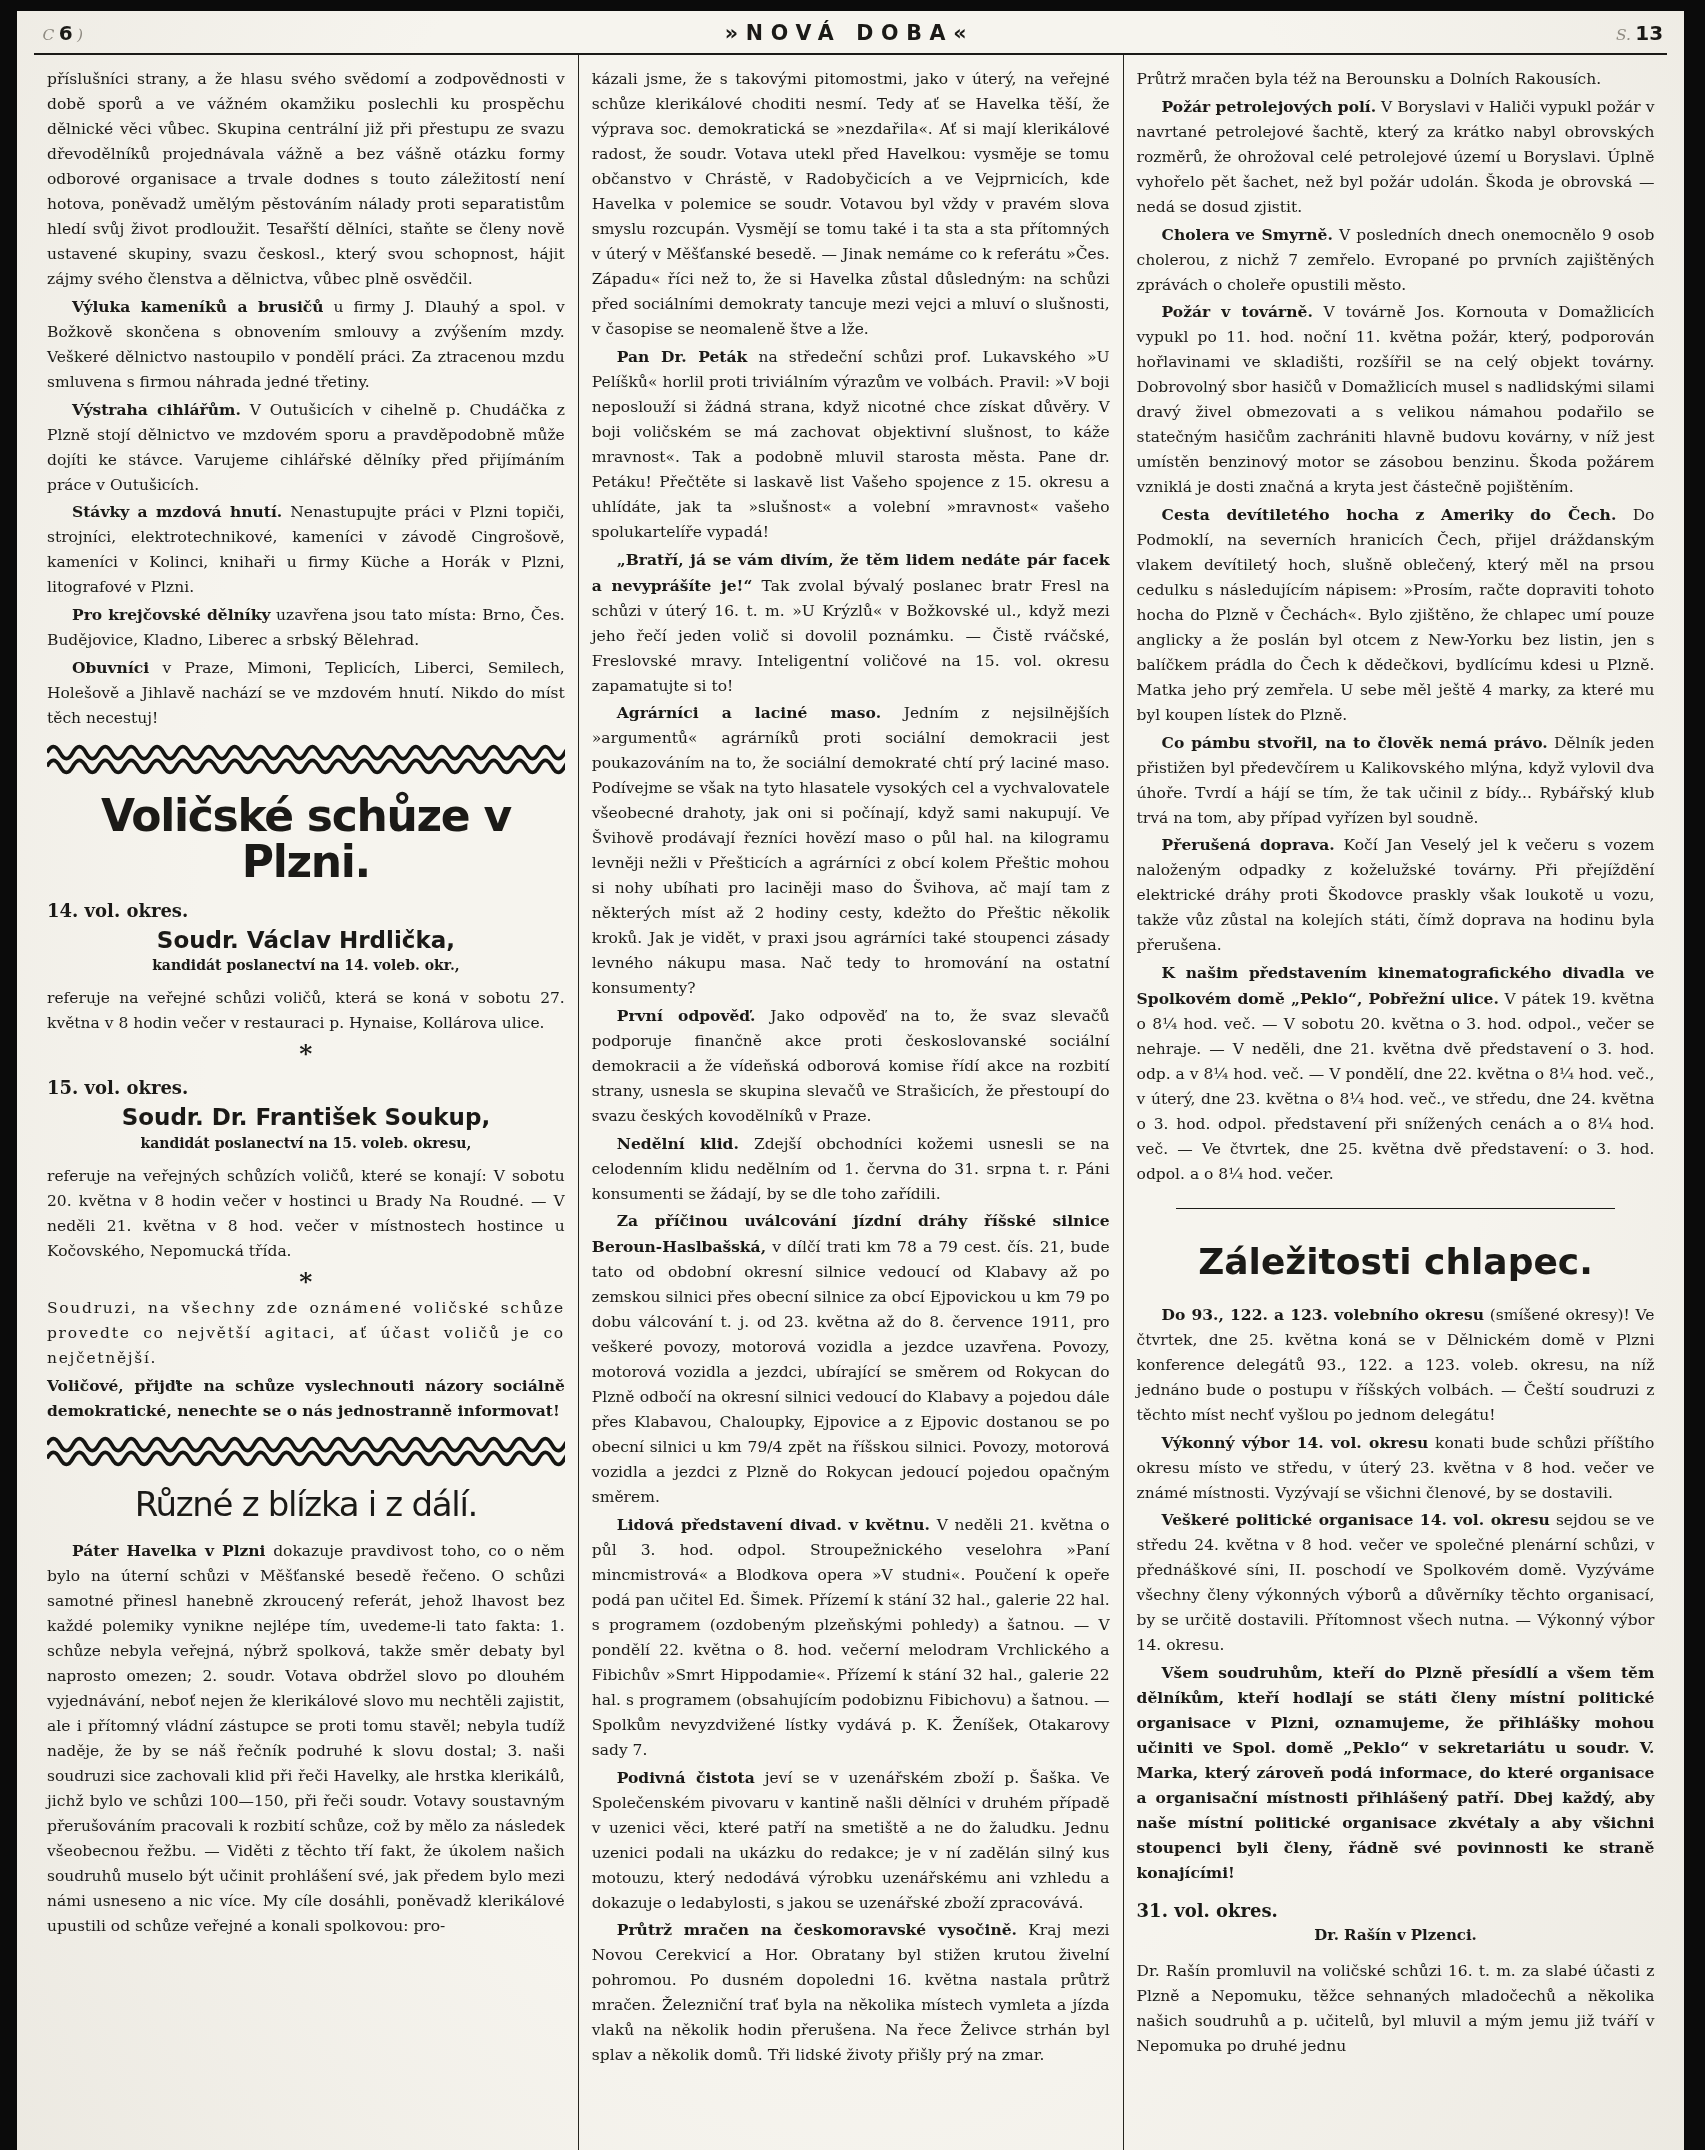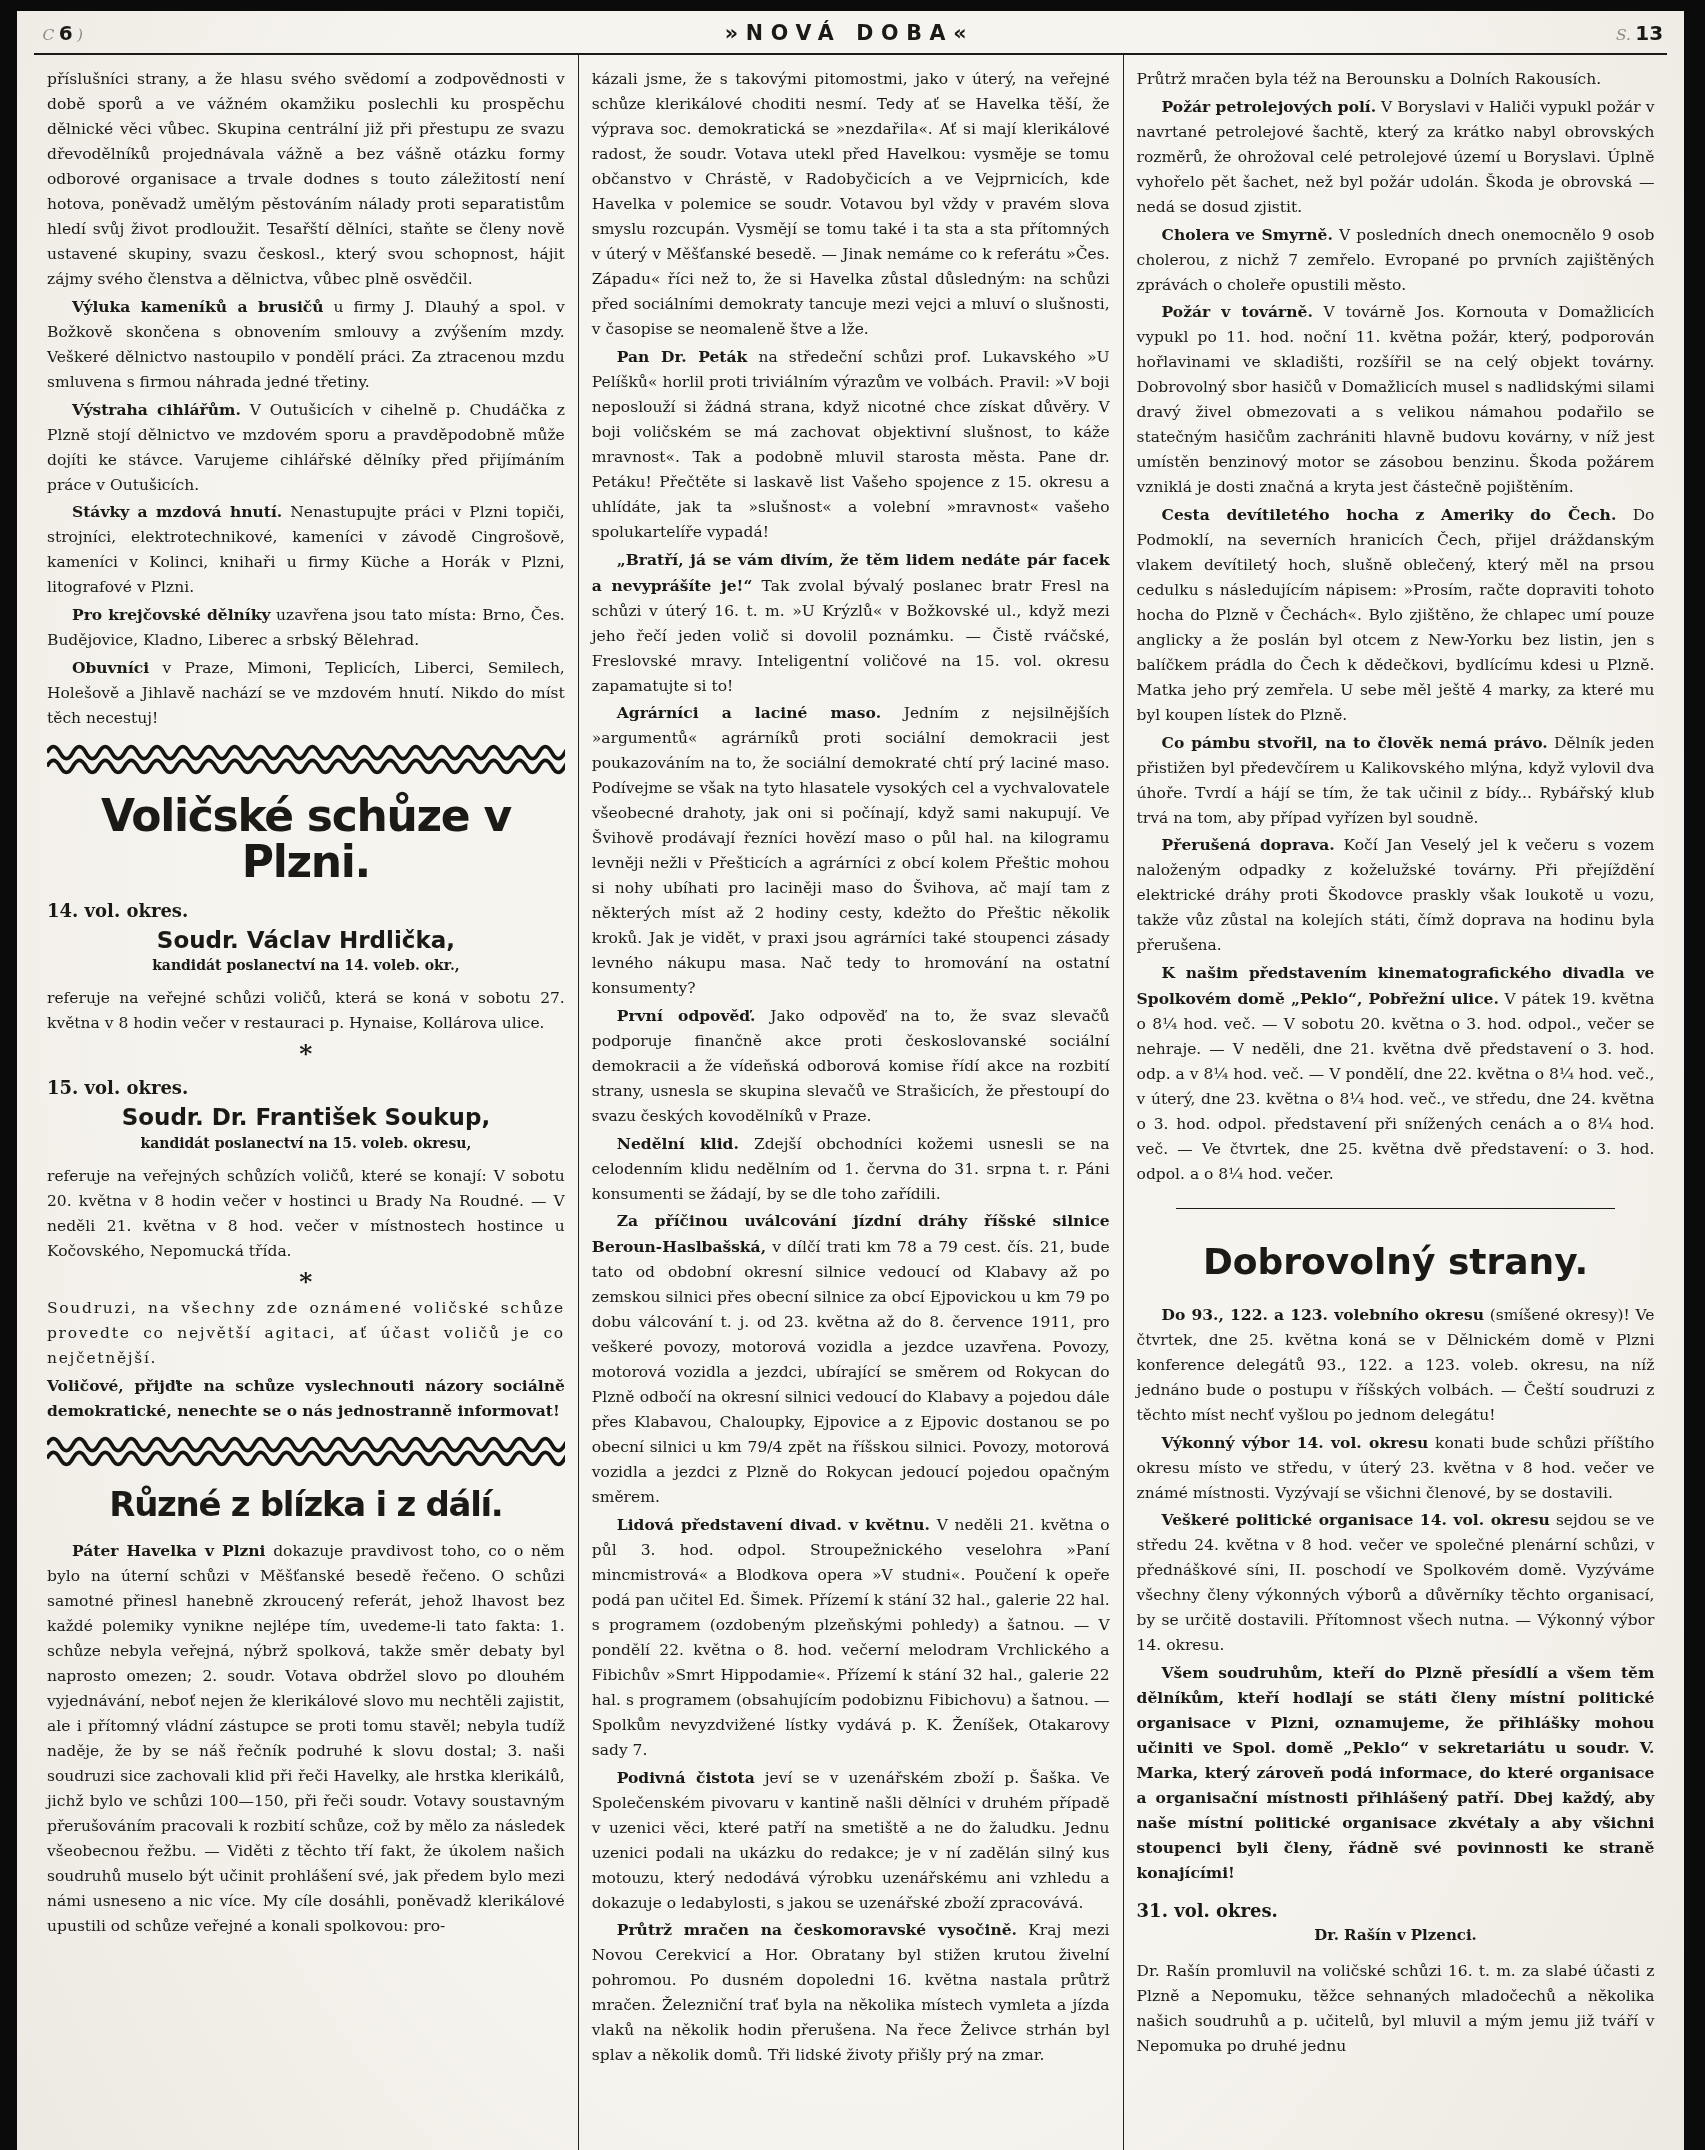--- a/index.html
+++ b/index.html
@@ -17,21 +17,21 @@
   .cols{display:flex;align-items:stretch;height:calc(100% - 47px);overflow:hidden;}
   .col{flex:1 1 0;min-width:0;padding:12px 13px 0;}
   .col + .col{border-left:0.9px solid #26251f;}
   p.para{margin:0 0 1.7px;font-size:15.5px;line-height:25px;text-align:justify;text-indent:25px;}
   p.noindent{text-indent:0;}
   p.bold{font-weight:bold;}
   p.spaced{letter-spacing:1.7px;}
   .lead{font-weight:bold;}
   .h1{font-family:"DejaVu Sans",sans-serif;font-weight:bold;font-size:44px;line-height:1.05;
       letter-spacing:-1.3px;text-align:center;margin:18px 0 13px;}
-  .h2{font-family:"DejaVu Sans",sans-serif;font-weight:bold;font-size:34px;line-height:1.05;
+  .h2{font-family:"DejaVu Sans",sans-serif;font-weight:normal;font-size:34px;line-height:1.05;
       letter-spacing:-1.3px;text-align:center;margin:20.6px 0 14.6px;}
   .h3{font-family:"DejaVu Sans",sans-serif;font-weight:bold;font-size:36px;line-height:1.05;
       text-align:center;margin:34px 0 20.6px;}
   .cline{text-align:left;font-weight:bold;font-size:18px;margin:14.6px 0 5.2px;}
   .cline2{text-align:center;font-weight:bold;font-size:15px;margin:5.2px 0 15.5px;}
   .cbig{text-align:center;font-weight:bold;font-family:"DejaVu Sans",sans-serif;font-size:23px;margin:6px 0 4.3px;}
   .csmall{text-align:center;font-weight:bold;font-size:14px;margin:0 0 13px;}
   .star{text-align:center;font-size:25px;font-weight:bold;line-height:.7;margin:9.5px 0 5.2px;}
   .wavy{margin:13px 0 11.2px;}
   .wavy svg{display:block;width:100%;height:31px;}
@@ -105,21 +105,21 @@
         <div class="col">
           <p class="para noindent"><span>Průtrž mračen byla též na Berounsku a Dolních Rakousích.</span></p>
           <p class="para"><b class="lead">Požár petrolejových polí.</b><span> V Boryslavi v Haliči vypukl požár v navrtané petrolejové šachtě, který za krátko nabyl obrovských rozměrů, že ohrožoval celé petrolejové území u Boryslavi. Úplně vyhořelo pět šachet, než byl požár udolán. Škoda je obrovská — nedá se dosud zjistit.</span></p>
           <p class="para"><b class="lead">Cholera ve Smyrně.</b><span> V posledních dnech onemocnělo 9 osob cholerou, z nichž 7 zemřelo. Evropané po prvních zajištěných zprávách o choleře opustili město.</span></p>
           <p class="para"><b class="lead">Požár v továrně.</b><span> V továrně Jos. Kornouta v Domažlicích vypukl po 11. hod. noční 11. května požár, který, podporován hořlavinami ve skladišti, rozšířil se na celý objekt továrny. Dobrovolný sbor hasičů v Domažlicích musel s nadlidskými silami dravý živel obmezovati a s velikou námahou podařilo se statečným hasičům zachrániti hlavně budovu kovárny, v níž jest umístěn benzinový motor se zásobou benzinu. Škoda požárem vzniklá je dosti značná a kryta jest částečně pojištěním.</span></p>
           <p class="para"><b class="lead">Cesta devítiletého hocha z Ameriky do Čech.</b><span> Do Podmoklí, na severních hranicích Čech, přijel dráždanským vlakem devítiletý hoch, slušně oblečený, který měl na prsou cedulku s následujícím nápisem: »Prosím, račte dopraviti tohoto hocha do Plzně v Čechách«. Bylo zjištěno, že chlapec umí pouze anglicky a že poslán byl otcem z New-Yorku bez listin, jen s balíčkem prádla do Čech k dědečkovi, bydlícímu kdesi u Plzně. Matka jeho prý zemřela. U sebe měl ještě 4 marky, za které mu byl koupen lístek do Plzně.</span></p>
           <p class="para"><b class="lead">Co pámbu stvořil, na to člověk nemá právo.</b><span> Dělník jeden přistižen byl předevčírem u Kalikovského mlýna, když vylovil dva úhoře. Tvrdí a hájí se tím, že tak učinil z bídy... Rybářský klub trvá na tom, aby případ vyřízen byl soudně.</span></p>
           <p class="para"><b class="lead">Přerušená doprava.</b><span> Kočí Jan Veselý jel k večeru s vozem naloženým odpadky z koželužské továrny. Při přejíždění elektrické dráhy proti Škodovce praskly však loukotě u vozu, takže vůz zůstal na kolejích státi, čímž doprava na hodinu byla přerušena.</span></p>
           <p class="para"><b class="lead">K našim představením kinematografického divadla ve Spolkovém domě „Peklo“, Pobřežní ulice.</b><span> V pátek 19. května o 8¼ hod. več. — V sobotu 20. května o 3. hod. odpol., večer se nehraje. — V neděli, dne 21. května dvě představení o 3. hod. odp. a v 8¼ hod. več. — V pondělí, dne 22. května o 8¼ hod. več., v úterý, dne 23. května o 8¼ hod. več., ve středu, dne 24. května o 3. hod. odpol. představení při snížených cenách a o 8¼ hod. več. — Ve čtvrtek, dne 25. května dvě představení: o 3. hod. odpol. a o 8¼ hod. večer.</span></p>
           <div class="rule"></div>
-          <div class="h3">Dobrovolný strany.</div>
+          <div class="h3">Záležitosti chlapec.</div>
           <p class="para"><b class="lead">Do 93., 122. a 123. volebního okresu</b><span> (smíšené okresy)! Ve čtvrtek, dne 25. května koná se v Dělnickém domě v Plzni konference delegátů 93., 122. a 123. voleb. okresu, na níž jednáno bude o postupu v říšských volbách. — Čeští soudruzi z těchto míst nechť vyšlou po jednom delegátu!</span></p>
           <p class="para"><b class="lead">Výkonný výbor 14. vol. okresu</b><span> konati bude schůzi příštího okresu místo ve středu, v úterý 23. května v 8 hod. večer ve známé místnosti. Vyzývají se všichni členové, by se dostavili.</span></p>
           <p class="para"><b class="lead">Veškeré politické organisace 14. vol. okresu</b><span> sejdou se ve středu 24. května v 8 hod. večer ve společné plenární schůzi, v přednáškové síni, II. poschodí ve Spolkovém domě. Vyzýváme všechny členy výkonných výborů a důvěrníky těchto organisací, by se určitě dostavili. Přítomnost všech nutna. — Výkonný výbor 14. okresu.</span></p>
           <p class="para bold"><b class="lead">Všem soudruhům, kteří do Plzně přesídlí</b><span> a všem těm dělníkům, kteří hodlají se státi členy místní politické organisace v Plzni, oznamujeme, že přihlášky mohou učiniti ve Spol. domě „Peklo“ v sekretariátu u soudr. V. Marka, který zároveň podá informace, do které organisace a organisační místnosti přihlášený patří. Dbej každý, aby naše místní politické organisace zkvétaly a aby všichni stoupenci byli členy, řádně své povinnosti ke straně konajícími!</span></p>
           <div class="cline">31. vol. okres.</div>
           <div class="cline2">Dr. Rašín v Plzenci.</div>
           <p class="para noindent"><span>Dr. Rašín promluvil na voličské schůzi 16. t. m. za slabé účasti z Plzně a Nepomuku, těžce sehnaných mladočechů a několika našich soudruhů a p. učitelů, byl mluvil a mým jemu již tváří v Nepomuka po druhé jednu</span></p>
         </div>
       </div>
   </div>

